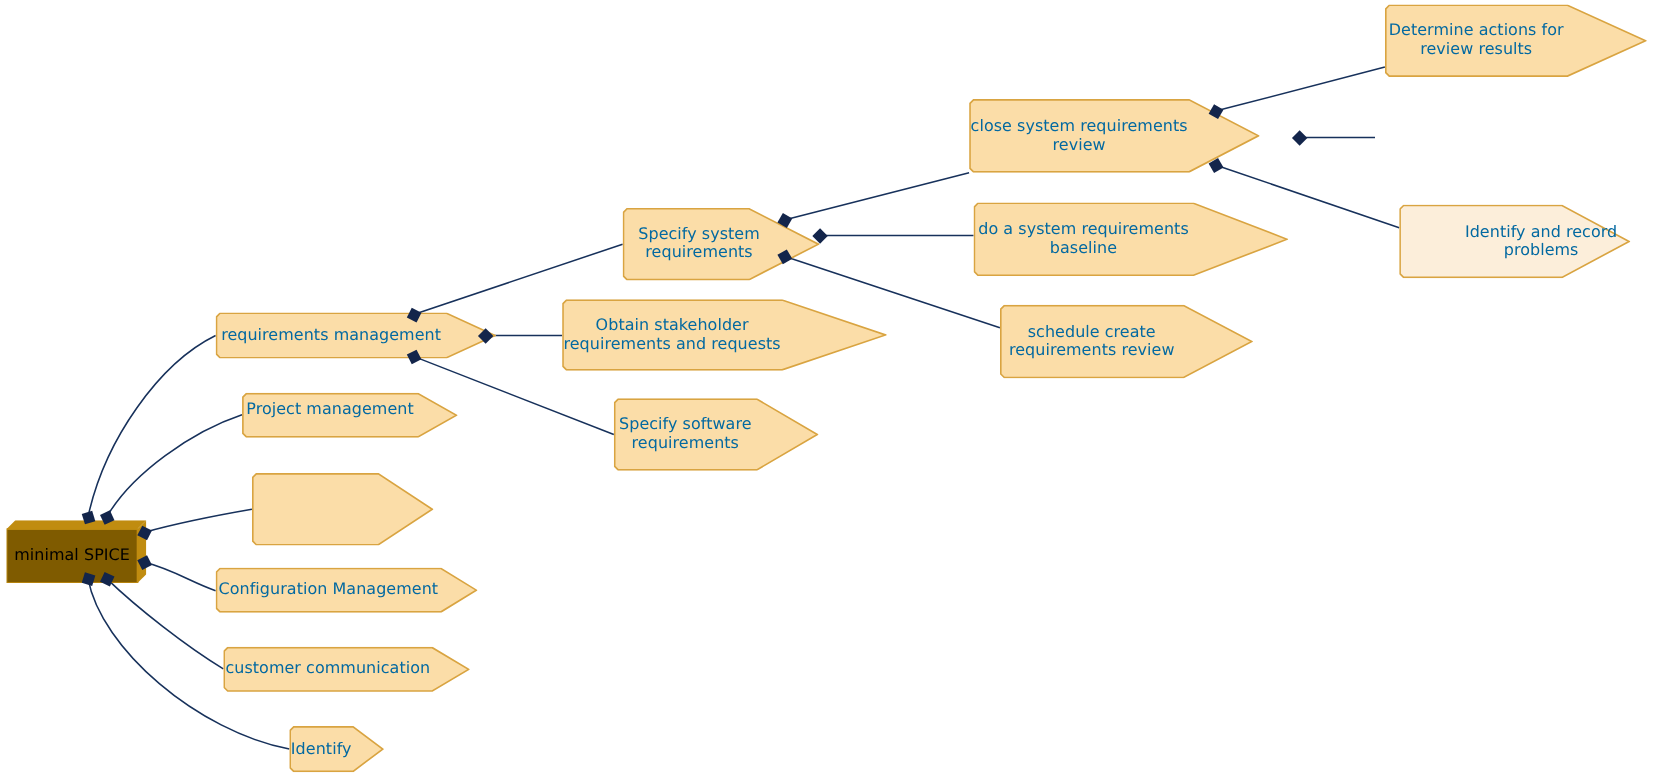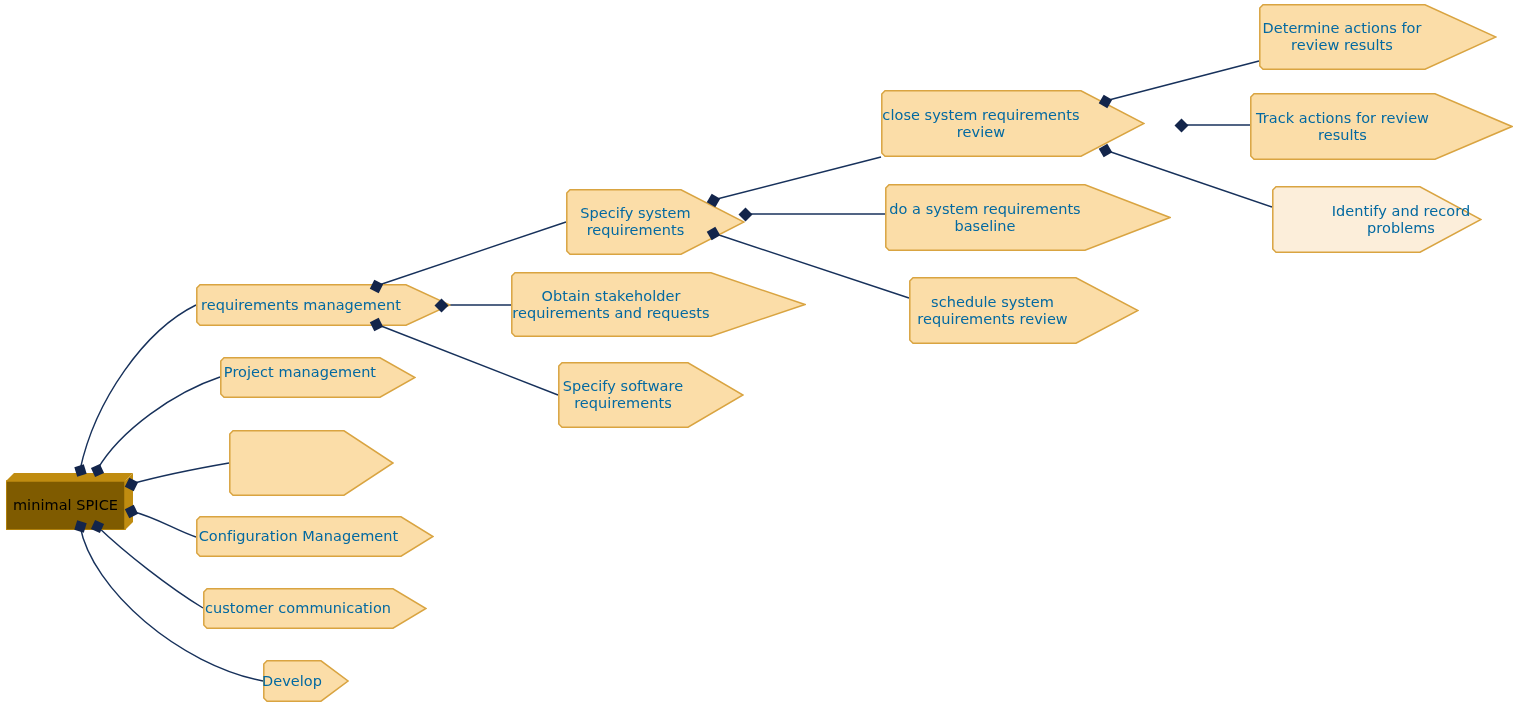--- a/index.html
+++ b/index.html
@@ -127,21 +127,21 @@
       <div class="node" style="left: 203px; top: 588px; width: 224px; height: 41px;">
         <svg class="node-shape" viewBox="0 0 224 41" preserveAspectRatio="none">
           <polygon points="0.8,4 4,0.8 190,0.8 223,20.5 190,40.2 4,40.2 0.8,37" fill="#FBDDA8" stroke="#D9A441" stroke-width="1.5" stroke-linejoin="miter"></polygon>
         </svg>
         <div class="node-label" style="width: 190px; height: 41px; left: 0px;">customer communication</div>
       </div>
       <div class="node" style="left: 263px; top: 660px; width: 86px; height: 42px;">
         <svg class="node-shape" viewBox="0 0 86 42" preserveAspectRatio="none">
           <polygon points="0.8,4 4,0.8 58,0.8 85,21 58,41.2 4,41.2 0.8,38" fill="#FBDDA8" stroke="#D9A441" stroke-width="1.5" stroke-linejoin="miter"></polygon>
         </svg>
-        <div class="node-label" style="width: 58px; height: 42px; left: 0px;">Develop</div>
+        <div class="node-label" style="width: 58px; height: 42px; left: 0px;">Identify</div>
       </div>
       <div class="node" style="left: 566px; top: 189px; width: 179px; height: 66px;">
         <svg class="node-shape" viewBox="0 0 179 66" preserveAspectRatio="none">
           <polygon points="0.8,4 4,0.8 115,0.8 178,33 115,65.2 4,65.2 0.8,62" fill="#FBDDA8" stroke="#D9A441" stroke-width="1.5" stroke-linejoin="miter"></polygon>
         </svg>
         <div class="node-label" style="width: 115px; height: 66px; left: 0px; padding-left: 12px;">Specify system
 requirements</div>
       </div>
       <div class="node" style="left: 511px; top: 272px; width: 295px; height: 65px;">
         <svg class="node-shape" viewBox="0 0 295 65" preserveAspectRatio="none">
@@ -168,36 +168,29 @@
         <svg class="node-shape" viewBox="0 0 286 67" preserveAspectRatio="none">
           <polygon points="0.8,4 4,0.8 200,0.8 285,33.5 200,66.2 4,66.2 0.8,63" fill="#FBDDA8" stroke="#D9A441" stroke-width="1.5" stroke-linejoin="miter"></polygon>
         </svg>
         <div class="node-label" style="width: 200px; height: 67px; left: 0px;">do a system requirements
 baseline</div>
       </div>
       <div class="node" style="left: 909px; top: 277px; width: 230px; height: 67px;">
         <svg class="node-shape" viewBox="0 0 230 67" preserveAspectRatio="none">
           <polygon points="0.8,4 4,0.8 167,0.8 229,33.5 167,66.2 4,66.2 0.8,63" fill="#FBDDA8" stroke="#D9A441" stroke-width="1.5" stroke-linejoin="miter"></polygon>
         </svg>
-        <div class="node-label" style="width: 167px; height: 67px; left: 0px;">schedule system
+        <div class="node-label" style="width: 167px; height: 67px; left: 0px;">schedule create
 requirements review</div>
       </div>
       <div class="node" style="left: 1259px; top: 4px; width: 238px; height: 66px;">
         <svg class="node-shape" viewBox="0 0 238 66" preserveAspectRatio="none">
           <polygon points="0.8,4 4,0.8 166,0.8 237,33 166,65.2 4,65.2 0.8,62" fill="#FBDDA8" stroke="#D9A441" stroke-width="1.5" stroke-linejoin="miter"></polygon>
         </svg>
         <div class="node-label" style="width: 166px; height: 66px; left: 0px;">Determine actions for
 review results</div>
-      </div>
-      <div class="node" style="left: 1250px; top: 93px; width: 263px; height: 67px;">
-        <svg class="node-shape" viewBox="0 0 263 67" preserveAspectRatio="none">
-          <polygon points="0.8,4 4,0.8 185,0.8 262,33.5 185,66.2 4,66.2 0.8,63" fill="#FBDDA8" stroke="#D9A441" stroke-width="1.5" stroke-linejoin="miter"></polygon>
-        </svg>
-        <div class="node-label" style="width: 185px; height: 67px; left: 0px;">Track actions for review
-results</div>
       </div>
       <div class="node" style="left: 1272px; top: 186px; width: 210px; height: 67px;">
         <svg class="node-shape" viewBox="0 0 210 67" preserveAspectRatio="none">
           <polygon points="0.8,4 4,0.8 148,0.8 209,33.5 148,66.2 4,66.2 0.8,63" fill="#FCEEDA" stroke="#D9A441" stroke-width="1.5" stroke-linejoin="miter"></polygon>
         </svg>
         <div class="node-label" style="width: 148px; height: 67px; left: 15px; padding-left: 40px;">Identify and record
 problems</div>
       </div>
       <div class="diamond" style="left: 72.5px; top: 462.5px;"><svg viewBox="0 0 15 15" width="15" height="15">
           <polygon points="7.5,0.5 14.5,7.5 7.5,14.5 0.5,7.5" fill="#13254B" transform="rotate(-62 7.5 7.5)"></polygon>

